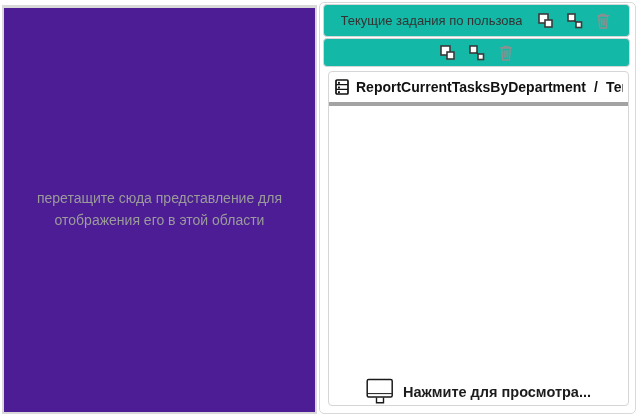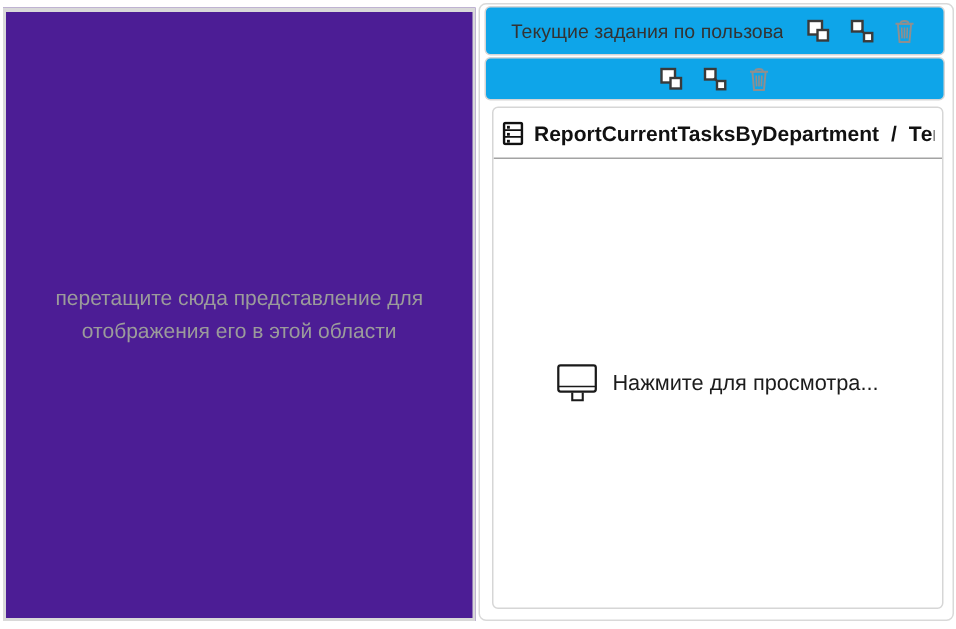--- a/index.html
+++ b/index.html
@@ -20,21 +20,21 @@
   }
 
   
   .right-col {
     position:absolute; left:319px; top:2px; width:317px; height:412px;
     background:#ffffff; border:1px solid #d9d9d9; border-radius:5px;
   }
 
   .view-header {
     position:absolute; left:3px; width:307px;
-    background:#0ea5e9; border:1px solid #d6d6d6; border-radius:4px;
+    background:#14b8a6; border:1px solid #d6d6d6; border-radius:4px;
     display:flex; align-items:center; justify-content:center;
   }
   .view-header.h1 { top:1px;  height:33px; }
   .view-header.h2 { top:35px; height:29px; }
   .view-header .title {
     font-size:13px; color:#333333; white-space:nowrap; overflow:hidden;
     margin-right:14px;
   }
   .icon-btn {
     width:18px; height:18px; margin-left:11px; display:flex;
@@ -43,28 +43,28 @@
   .icon-btn:first-of-type { margin-left:0; }
 
   
   .report-view {
     position:absolute; left:8px; top:68px; width:301px; height:335px;
     background:#ffffff; border:1px solid #d6d6d6; border-radius:4px;
     display:flex; flex-direction:column; overflow:hidden;
   }
   .report-header {
     height:34px; flex:0 0 34px; display:flex; align-items:center;
-    padding:0 5px 0 6px; border-bottom:1px solid #a3a3a3;
+    padding:0 5px 0 6px; border-bottom:4px solid #a3a3a3;
   }
   .report-header .name { font-weight:bold; font-size:14px; color:#111111; white-space:nowrap; }
   .report-header .sep  { font-weight:bold; font-size:14px; color:#111111; margin:0 8px; }
   .report-header .vtitle { font-weight:bold; font-size:14px; color:#111111; white-space:nowrap; overflow:hidden; }
   .report-icon { margin-right:7px; flex:0 0 auto; display:flex; }
 
-  .preview-area { flex:1; display:flex; align-items:center; justify-content:center; }
+  .preview-area { flex:1; display:flex; align-items:flex-end; justify-content:center;font-weight:bold; }
   .preview-inner { display:flex; align-items:center; cursor:pointer; }
   .preview-inner .monitor { margin-right:9px; display:flex; }
   .preview-inner .label { font-size:14.5px; color:#1c1c1c; white-space:nowrap; }
 
   svg { display:block; }
 </style>
 </head>
 <body>
 
 <div class="stage">

